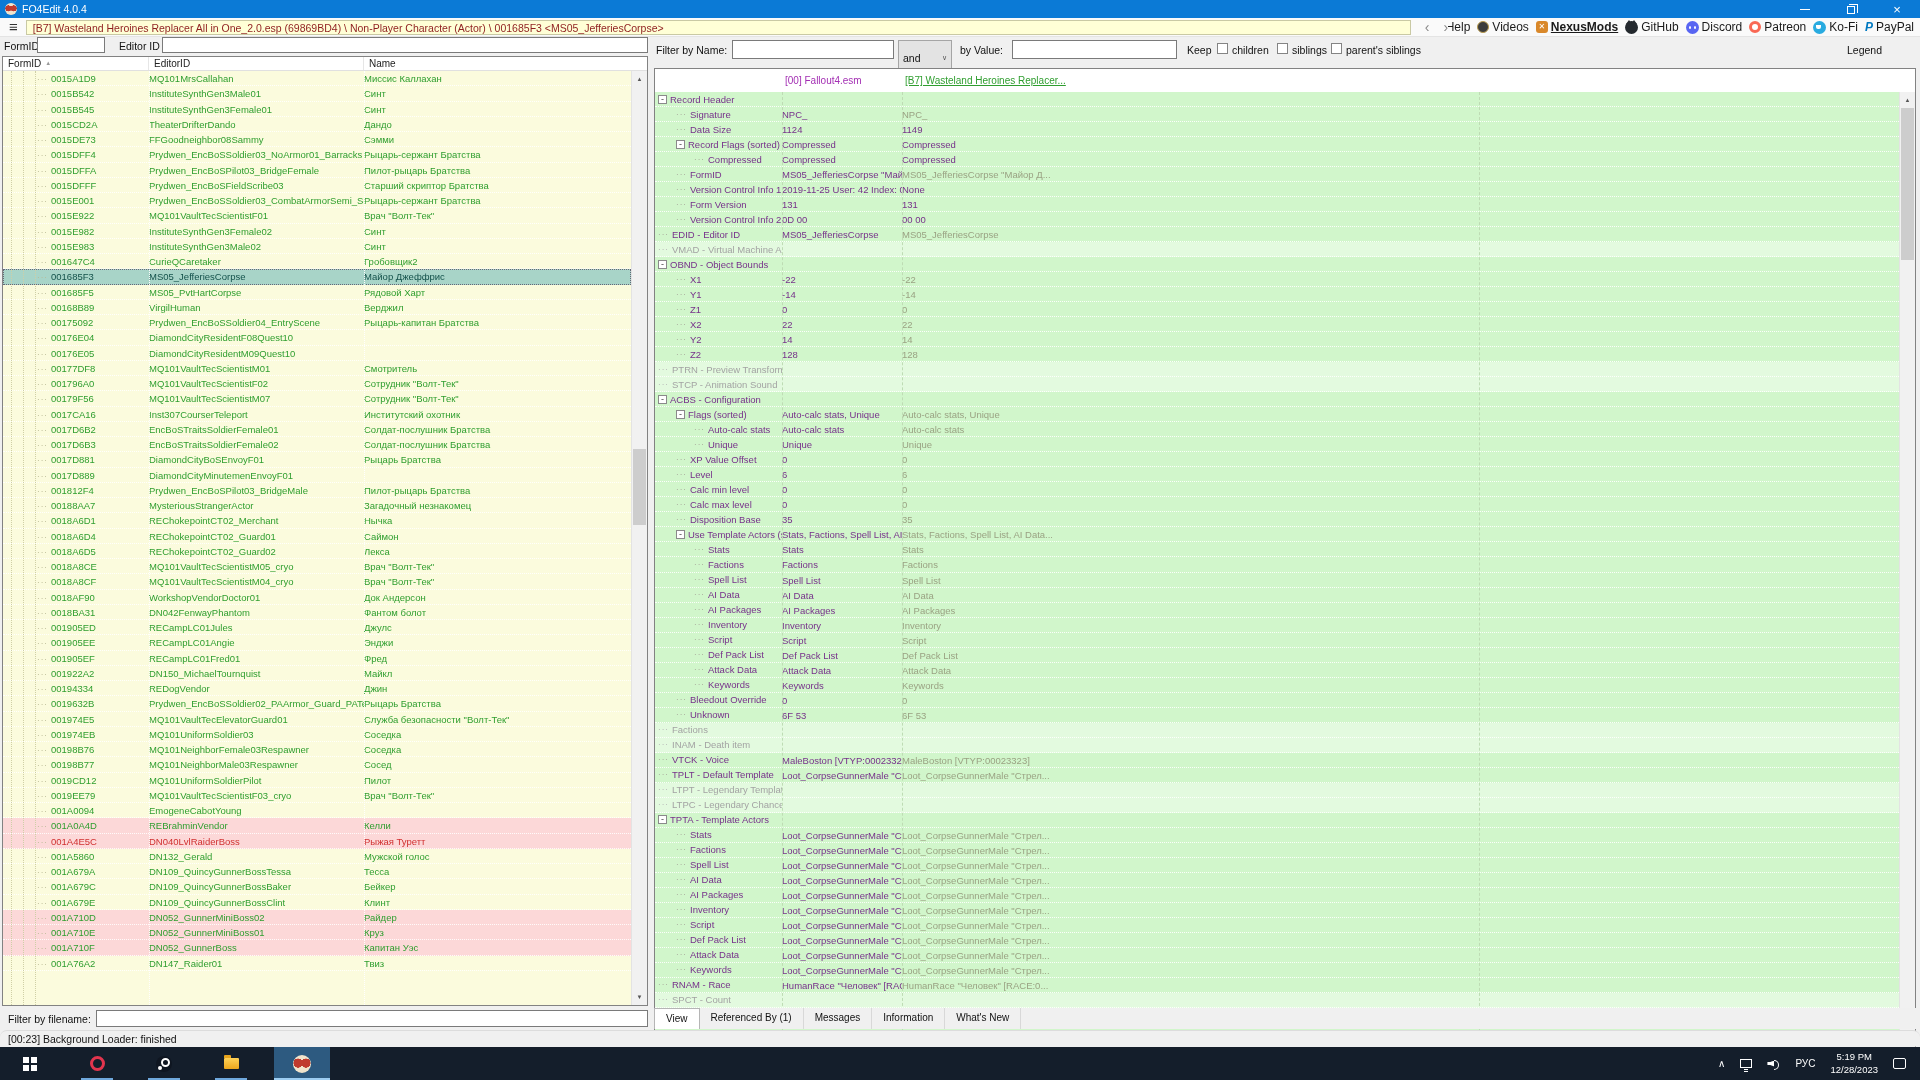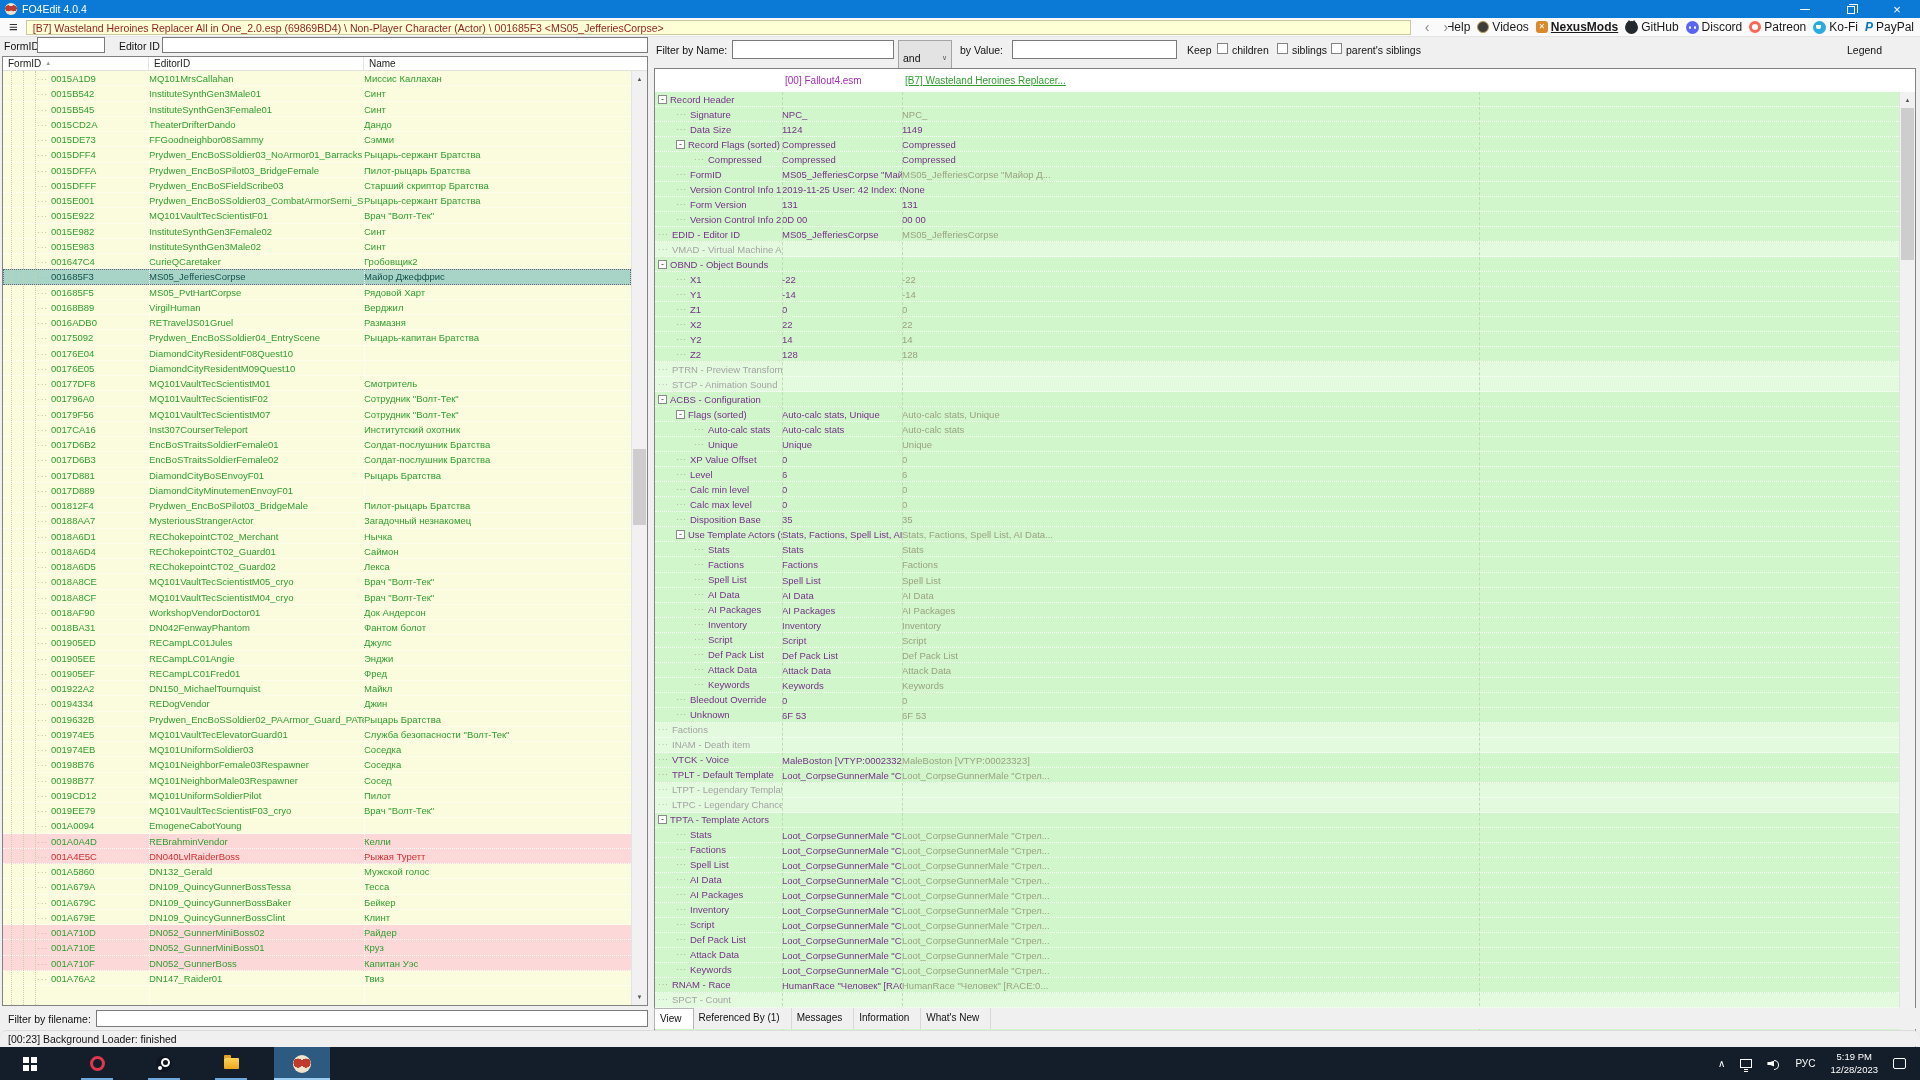--- a/index.html
+++ b/index.html
@@ -123,21 +123,21 @@
   .rrow .tdots{color:#a8a89a;margin-right:0;}
   .rrow.gray .tdots{color:#b5b5b5;}
   .r-a{width:120px;overflow:hidden;flex:0 0 auto;}
   .r-b{width:577px;overflow:hidden;flex:0 0 auto;}
   .r-c{flex:1;}
   .dim{color:var(--text_dim);}
 
   
   .tabs{position:absolute;left:654px;top:1008px;right:0;height:21px;background:#f0f0f0;
     display:flex;font-size:10px;align-items:stretch;}
-  .tab{padding:4px 11px 0 5px;border-right:1px solid #d8d8d8;color:#111;}
+  .tab{padding:4px 11px 0 11px;border-right:1px solid #d8d8d8;color:#111;}
   .tab.active{background:#fff;border:1px solid #b5b5b5;border-bottom:none;}
 
   
   .filenamerow{position:absolute;left:0;top:1008px;width:652px;height:22px;font-size:10.5px;}
   .filenamerow .flabel{position:absolute;left:8px;top:5px;}
   .statusbar{position:absolute;left:0;top:1030px;right:0;height:17px;background:#f0f0f0;
     border-top:1px solid #dcdcdc;font-size:10.5px;display:flex;align-items:center;padding-left:8px;border-radius:7px;}
 
   
   .taskbar{position:absolute;left:0;top:1047px;right:0;height:33px;background:var(--taskbar_bg);
@@ -331,25 +331,20 @@
           <span class="c-id"><i class="tdots">···</i><b>001685F5</b></span>
           <span class="c-ed">MS05_PvtHartCorpse</span>
           <span class="c-nm">Рядовой Харт</span>
         </div>
         <div class="lrow">
           <span class="c-id"><i class="tdots">···</i><b>00168B89</b></span>
           <span class="c-ed">VirgilHuman</span>
           <span class="c-nm">Верджил</span>
         </div>
         <div class="lrow">
-          <span class="c-id"><i class="tdots">···</i><b>0016ADB0</b></span>
-          <span class="c-ed">RETravelJS01Gruel</span>
-          <span class="c-nm">Размазня</span>
-        </div>
-        <div class="lrow">
           <span class="c-id"><i class="tdots">···</i><b>00175092</b></span>
           <span class="c-ed">Prydwen_EncBoSSoldier04_EntryScene</span>
           <span class="c-nm">Рыцарь-капитан Братства</span>
         </div>
         <div class="lrow">
           <span class="c-id"><i class="tdots">···</i><b>00176E04</b></span>
           <span class="c-ed">DiamondCityResidentF08Quest10</span>
           <span class="c-nm"></span>
         </div>
         <div class="lrow">

